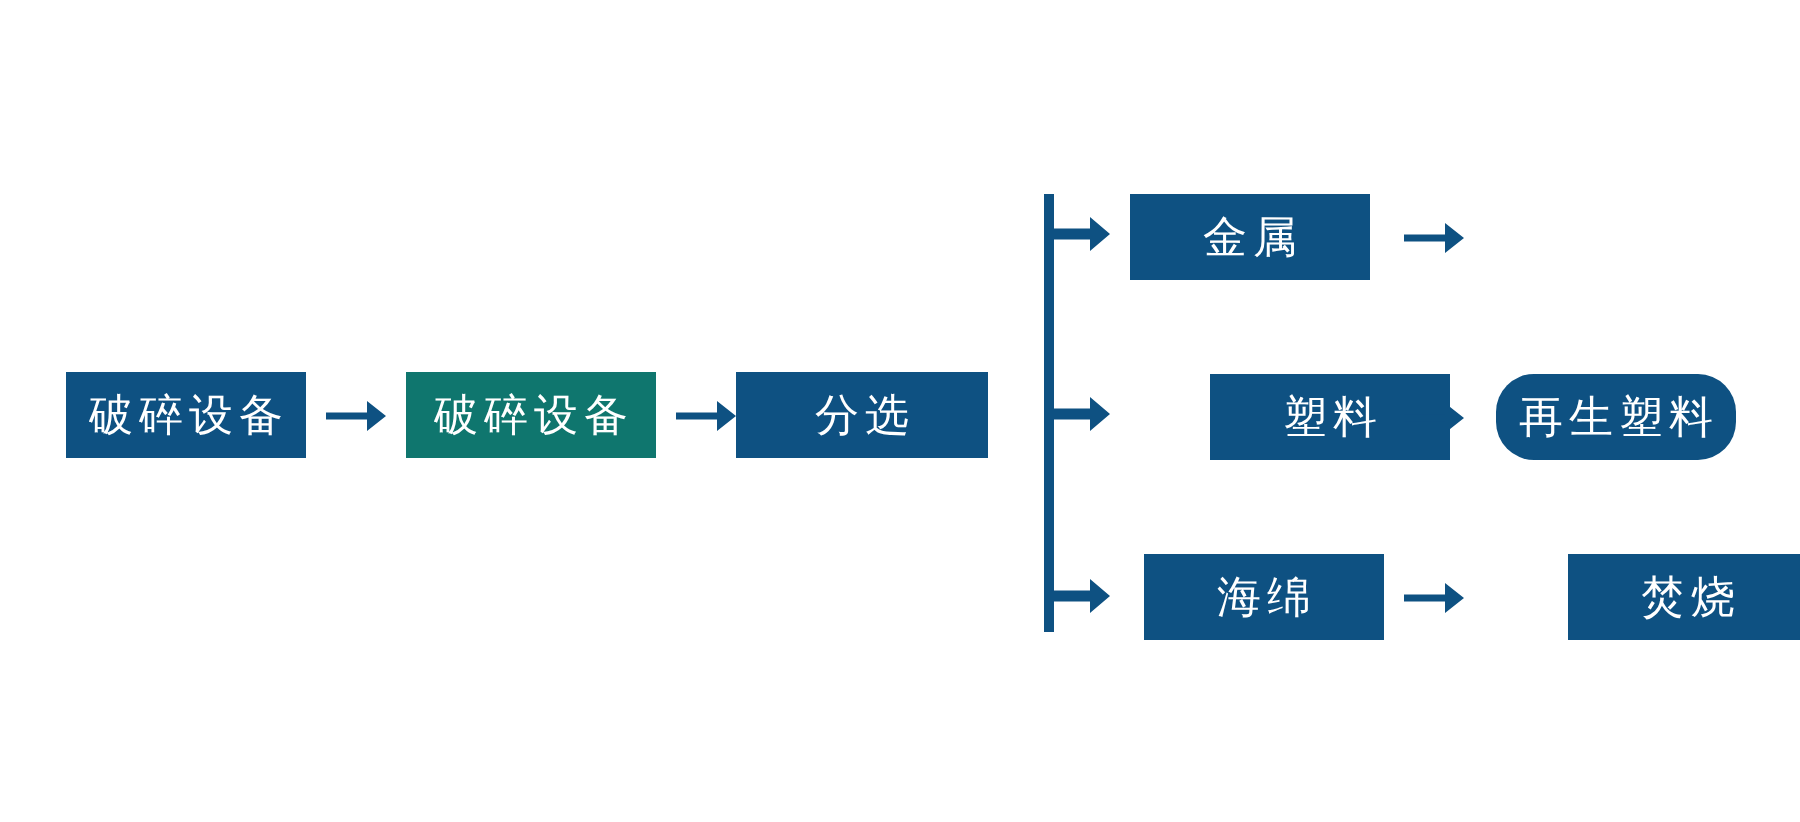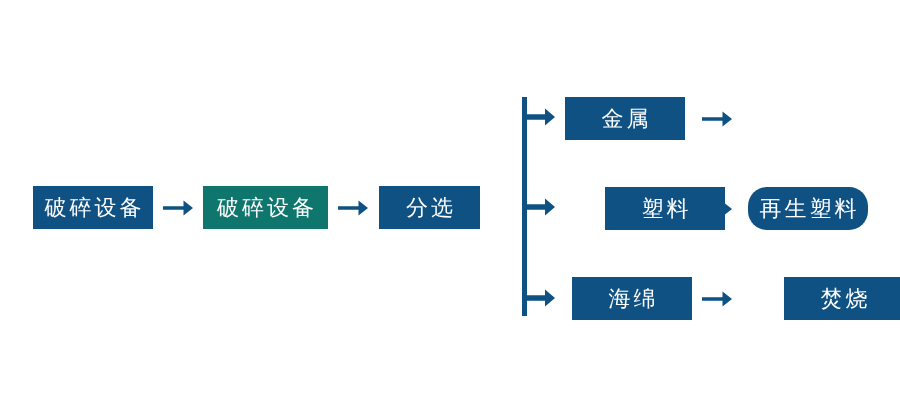--- a/index.html
+++ b/index.html
@@ -29,21 +29,21 @@
     line-height: 1;
     white-space: nowrap;
     font-weight: 400;
   }
   .node.blue { background: #0e5182; }
   .node.red  { background: #0f766e; }
 
   
   .n-shell     { left: 33px;  top: 186px; width: 120px; height: 43px; }
   .n-crusher   { left: 203px; top: 186px; width: 125px; height: 43px; }
-  .n-sorting   { left: 379px; top: 186px; width: 101px; height: 43px; }
+  .n-sorting   { left: 368px; top: 186px; width: 126px; height: 43px; }
 
   
   .n-metal     { left: 565px; top: 97px;  width: 120px; height: 43px; }
   .n-recycle   { left: 748px; top: 97px;  width: 120px; height: 43px; }
   .n-plastic   { left: 565px; top: 187px; width: 120px; height: 43px; margin-left: 40px; }
   .n-regen     { left: 748px; top: 187px; width: 120px; height: 43px; border-radius: 19px; }
   .n-sponge    { left: 572px; top: 277px; width: 120px; height: 43px; }
   .n-burn      { left: 748px; top: 277px; width: 120px; height: 43px; margin-left: 36px; }
 
   

